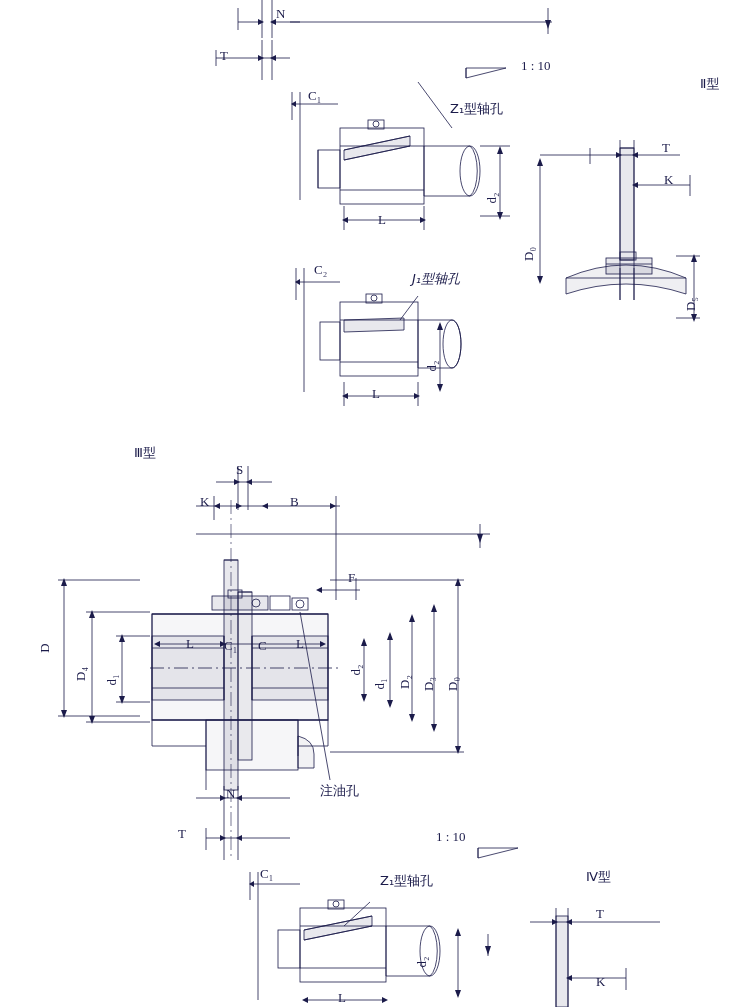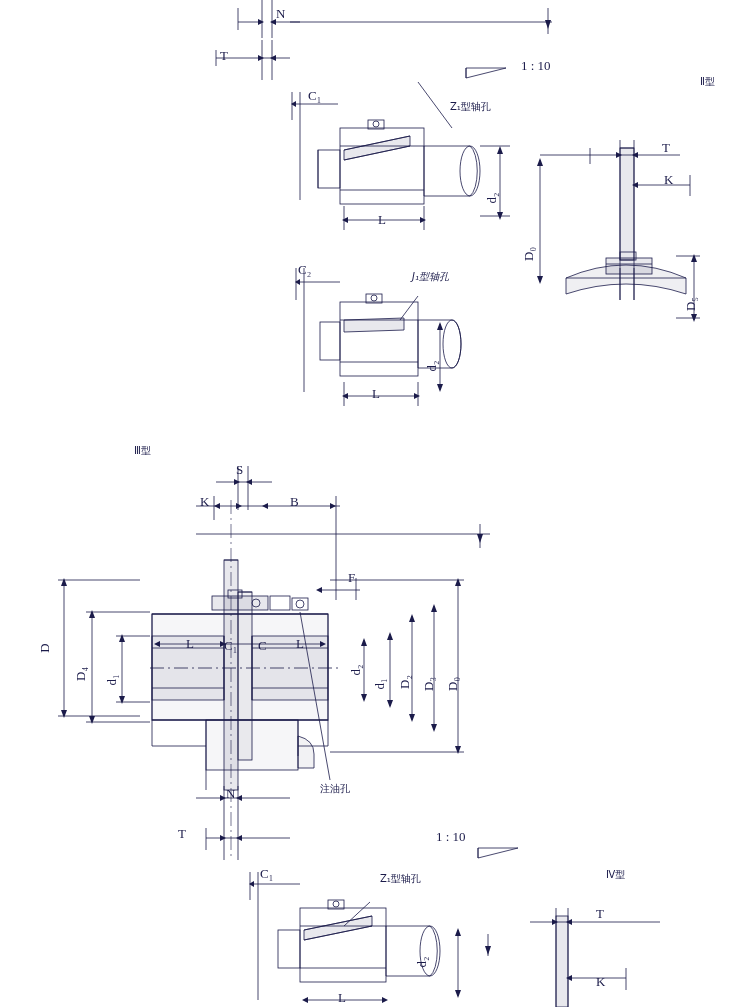--- a/index.html
+++ b/index.html
@@ -2,21 +2,21 @@
 <html><head>
 <meta charset="utf-8">
 <style>
   html,body{margin:0;padding:0;background:#ffffff;}
   body{width:750px;height:1007px;position:relative;overflow:hidden;
        font-family:"Liberation Serif", serif;color:#1a1a3c;}
   .page{position:absolute;left:0;top:0;width:750px;height:1007px;}
   svg.draw{position:absolute;left:0;top:0;width:750px;height:1007px;}
   .lbl{position:absolute;font-size:13px;color:#1b1b4a;white-space:nowrap;
        font-family:"Liberation Serif", serif;}
-  .lbl.cn{font-family:"DejaVu Sans", sans-serif;font-size:10px;}
+  .lbl.cn{font-family:"DejaVu Sans", sans-serif;font-size:13px;}
   .lbl.rot{transform-origin:center center;}
 </style>
 </head>
 <body>
 
 <div class="page">
 
   <svg class="draw" viewBox="0 0 750 1007">
     <g stroke="#1b1b4a" fill="none" stroke-width="0.8">
 
@@ -301,41 +301,41 @@
       <path d="M485 946 l3 9 l3 -9 z" fill="#1b1b4a" stroke="none"></path>
 
       <line x1="568" y1="978" x2="626" y2="978"></line>
       <path d="M572 975 l-6 3 l6 3 z" fill="#1b1b4a" stroke="none"></path>
       <line x1="626" y1="968" x2="626" y2="990"></line>
     </g>
   </svg>
 
   <div class="lbl cn" style="left:700px;top:75px;">Ⅱ型</div>
   <div class="lbl cn" style="left:134px;top:444px;">Ⅲ型</div>
-  <div class="lbl cn" style="left:606px;top:868px;">Ⅳ型</div>
+  <div class="lbl cn" style="left:586px;top:868px;">Ⅳ型</div>
 
   <div class="lbl" style="left:521px;top:58px;">1 : 10</div>
   <div class="lbl" style="left:436px;top:829px;">1 : 10</div>
 
   <div class="lbl cn" style="left:450px;top:100px;">Z₁型轴孔</div>
   <div class="lbl cn" style="left:412px;top:270px;font-style:italic;">J₁型轴孔</div>
   <div class="lbl cn" style="left:380px;top:872px;">Z₁型轴孔</div>
 
   <div class="lbl cn" style="left:320px;top:782px;">注油孔</div>
 
   <div class="lbl" style="left:276px;top:6px;">N</div>
   <div class="lbl" style="left:220px;top:48px;">T</div>
   <div class="lbl" style="left:308px;top:88px;">C₁</div>
   <div class="lbl" style="left:378px;top:212px;">L</div>
   <div class="lbl rot" style="left:486px;top:190px;transform:rotate(-90deg);">d₂</div>
   <div class="lbl" style="left:662px;top:140px;">T</div>
   <div class="lbl" style="left:664px;top:172px;">K</div>
   <div class="lbl rot" style="left:522px;top:246px;transform:rotate(-90deg);">D₀</div>
   <div class="lbl rot" style="left:684px;top:296px;transform:rotate(-90deg);">D₅</div>
-  <div class="lbl" style="left:298px;top:262px;text-align:right;">C₂</div>
+  <div class="lbl" style="left:314px;top:262px;text-align:right;">C₂</div>
   <div class="lbl" style="left:372px;top:386px;">L</div>
   <div class="lbl rot" style="left:426px;top:358px;transform:rotate(-90deg);">d₂</div>
 
   <div class="lbl" style="left:236px;top:462px;">S</div>
   <div class="lbl" style="left:200px;top:494px;">K</div>
   <div class="lbl" style="left:290px;top:494px;">B</div>
   <div class="lbl" style="left:348px;top:570px;">F</div>
   <div class="lbl rot" style="left:40px;top:640px;transform:rotate(-90deg);">D</div>
   <div class="lbl rot" style="left:74px;top:666px;transform:rotate(-90deg);">D₄</div>
   <div class="lbl rot" style="left:106px;top:672px;transform:rotate(-90deg);">d₁</div>

